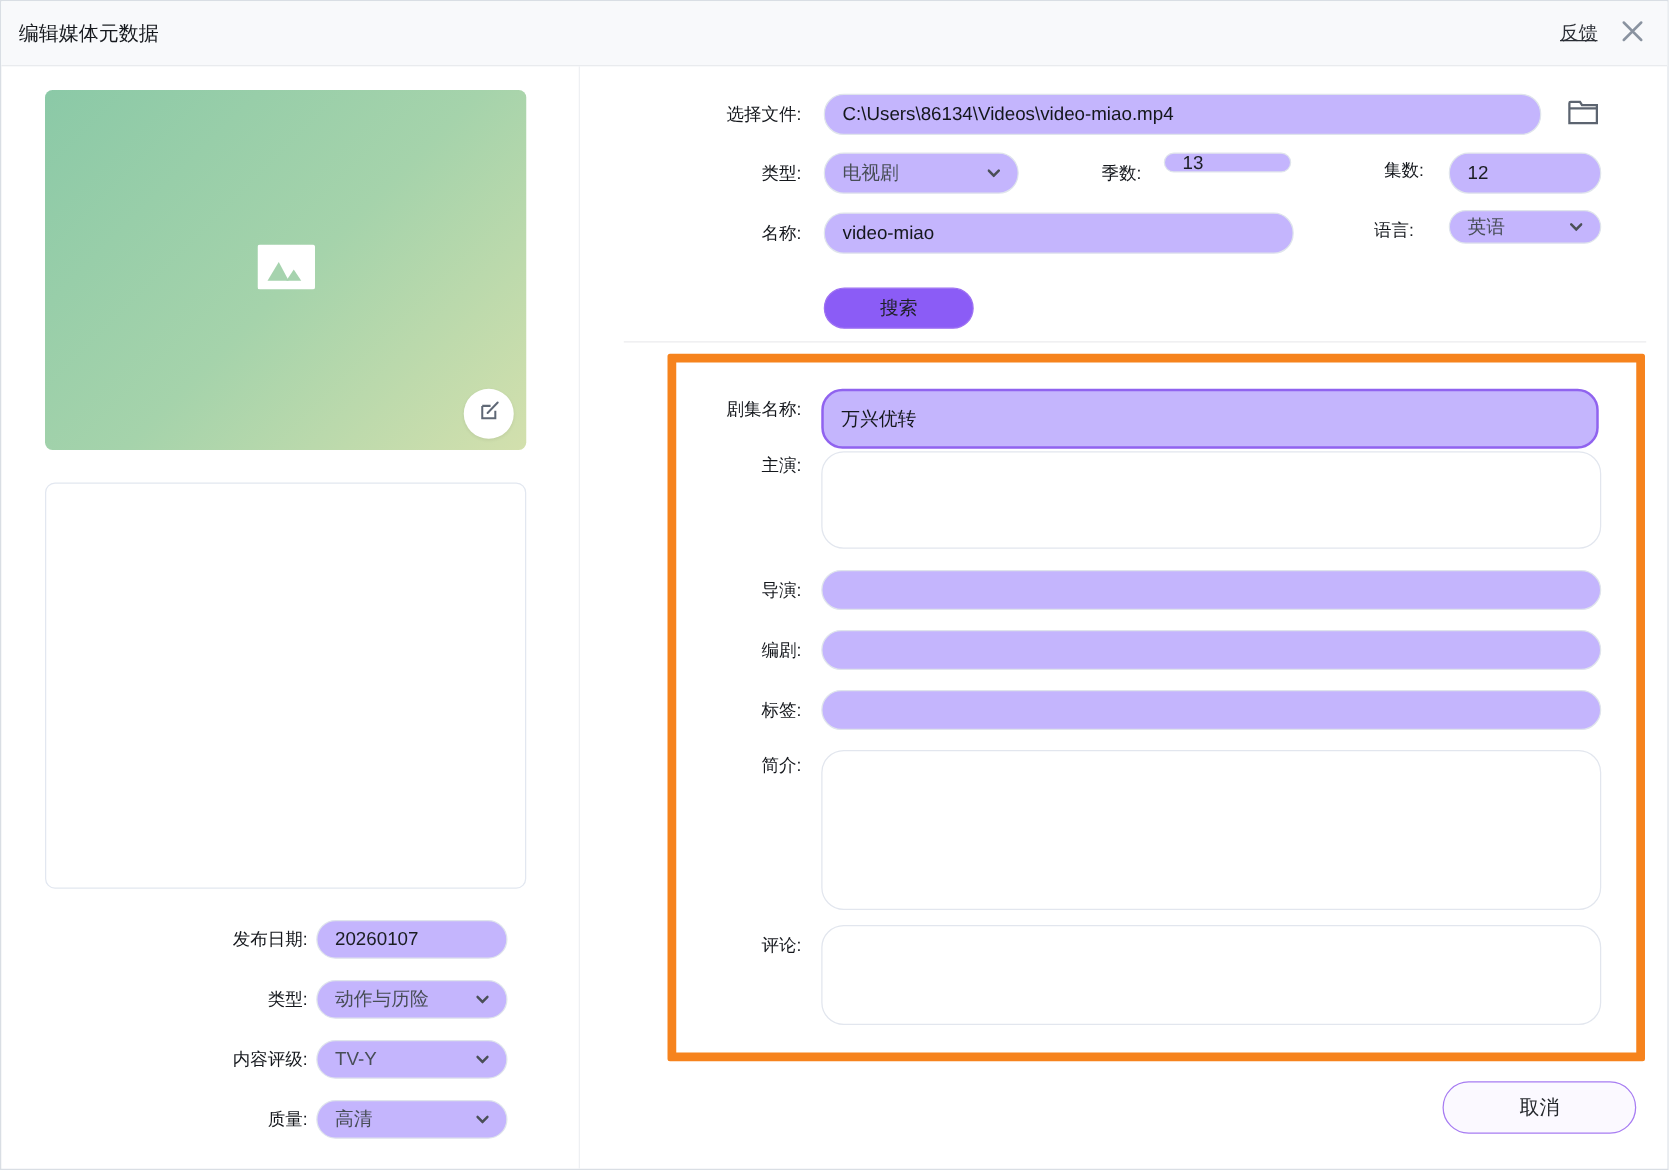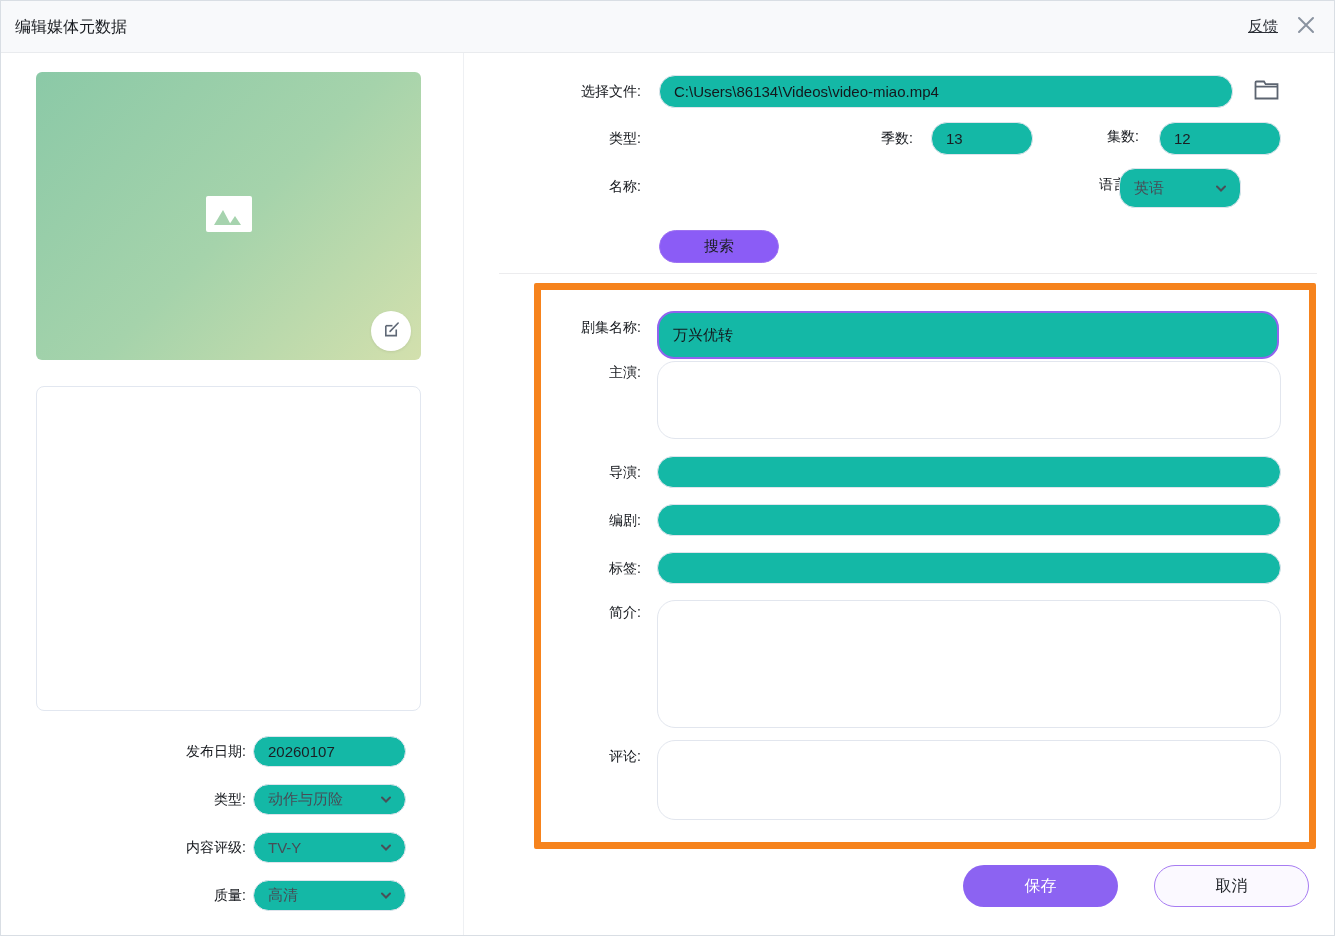--- a/index.html
+++ b/index.html
@@ -23,21 +23,21 @@
   
   .thumb{position:absolute;left:35px;top:71px;width:385px;height:288px;border-radius:6px;
          background:linear-gradient(135deg,#8bc9a7 0%,#a5d3ab 52%,#d3e0ad 100%);}
   .thumb .ph{position:absolute;left:50%;top:50%;transform:translate(-50%,-50%);}
   .edit-fab{position:absolute;right:10px;bottom:9px;width:40px;height:40px;border-radius:50%;background:#fff;
             display:flex;align-items:center;justify-content:center;cursor:pointer;box-shadow:0 1px 3px rgba(0,0,0,.08);}
   .empty-box{position:absolute;left:35px;top:385px;width:385px;height:325px;background:#fff;border:1px solid #e2e7f0;border-radius:8px;}
   
   .lbl{position:absolute;font-size:14px;color:#14171c;text-align:right;white-space:nowrap;}
   
-  .pill{position:absolute;background:#14b8a6;border:1px solid var(--pill-border);border-radius:16px;
+  .pill{position:absolute;background:#c4b5fd;border:1px solid var(--pill-border);border-radius:16px;
         font-size:15px;color:#1b1e23;display:flex;align-items:center;padding:0 14px;}
   input.pill{outline:none;font-family:"Liberation Sans",sans-serif;}
   .select{justify-content:space-between;color:#474d56;cursor:pointer;}
   .select .chev{flex:none;margin-left:6px;display:flex;align-items:center;}
   .area{position:absolute;background:#fff;border:1px solid var(--border);border-radius:18px;resize:none;outline:none;
         font-family:"Liberation Sans",sans-serif;font-size:15px;color:#1b1e23;padding:8px 14px;}
   
   .search-btn{position:absolute;left:658px;top:229px;width:120px;height:33px;border-radius:17px;
               background:#8b5cf6;border:1px solid #9d71f2;font-size:15px;color:#1d2025;
               display:flex;align-items:center;justify-content:center;cursor:pointer;}
@@ -129,31 +129,40 @@
   <div style="position:absolute;left:1252px;top:77px;cursor:pointer;">
     <span>
       <svg width="27" height="24" viewBox="0 0 27 24" fill="none">
         <path d="M2.5 20.5 V4.5 a1 1 0 0 1 1-1 H11 l1.6 2.6 H24.5 v14.4 a0 0 0 0 1 0 0 H2.5 Z" stroke="#5c6470" stroke-width="1.8"></path>
         <path d="M2.5 8.6 H24.5" stroke="#5c6470" stroke-width="1.8"></path>
       </svg>
     </span>
   </div>
 
   <div class="lbl" style="left:540px;top:129px;width:100px;">类型:</div>
+  <div class="pill select" style="left:658px;top:121px;width:156px;height:33px;">
+    <span>电视剧</span>
+    <span class="chev">
+        <svg width="10" height="7" viewBox="0 0 10 7">
+          <path d="M1 1.5 L5 5.5 L9 1.5" stroke="#4a4f57" stroke-width="2" fill="none" stroke-linecap="round"></path>
+        </svg>
+      </span>
+  </div>
 
   <div class="lbl" style="left:852px;top:129px;width:60px;">季数:</div>
-  <input class="pill" style="left: 930px; top: 121px; width: 102px; height: 33px;" value="13">
+  <input class="pill" style="left: 930px; top: 121px; width: 102px; height: 16px;" value="13">
 
   <div class="lbl" style="left:1078px;top:127px;width:60px;">集数:</div>
   <input class="pill" style="left: 1158px; top: 121px; width: 122px; height: 33px;" value="12">
 
   <div class="lbl" style="left:540px;top:177px;width:100px;">名称:</div>
+  <input class="pill" style="left: 658px; top: 169px; width: 376px; height: 33px; color: rgb(20, 23, 28);" value="video-miao">
 
   <div class="lbl" style="left:1070px;top:175px;width:60px;">语言:</div>
-  <div class="pill select" style="left:1118px;top:167px;width:122px;height:40px;gap:33px;">
+  <div class="pill select" style="left:1158px;top:167px;width:122px;height:27px;gap:33px;">
     <span>英语</span>
     <span class="chev">
         <svg width="10" height="7" viewBox="0 0 10 7">
           <path d="M1 1.5 L5 5.5 L9 1.5" stroke="#4a4f57" stroke-width="2" fill="none" stroke-linecap="round"></path>
         </svg>
       </span>
   </div>
 
   <button class="search-btn">搜索</button>
   <div class="hr"></div>
@@ -174,16 +183,15 @@
 
   <div class="lbl" style="left:520px;top:559px;width:120px;">标签:</div>
   <input class="pill" style="left: 656px; top: 551px; width: 624px; height: 32px;" value="">
 
   <div class="lbl" style="left:520px;top:603px;width:120px;">简介:</div>
   <textarea class="area" style="left: 656px; top: 599px; width: 624px; height: 128px;"></textarea>
 
   <div class="lbl" style="left:520px;top:747px;width:120px;">评论:</div>
   <textarea class="area" style="left: 656px; top: 739px; width: 624px; height: 80px;"></textarea>
 
-  <button class="btn btn-save">保存</button>
   <button class="btn btn-cancel">取消</button>
 
 </div>
 
 </body></html>

